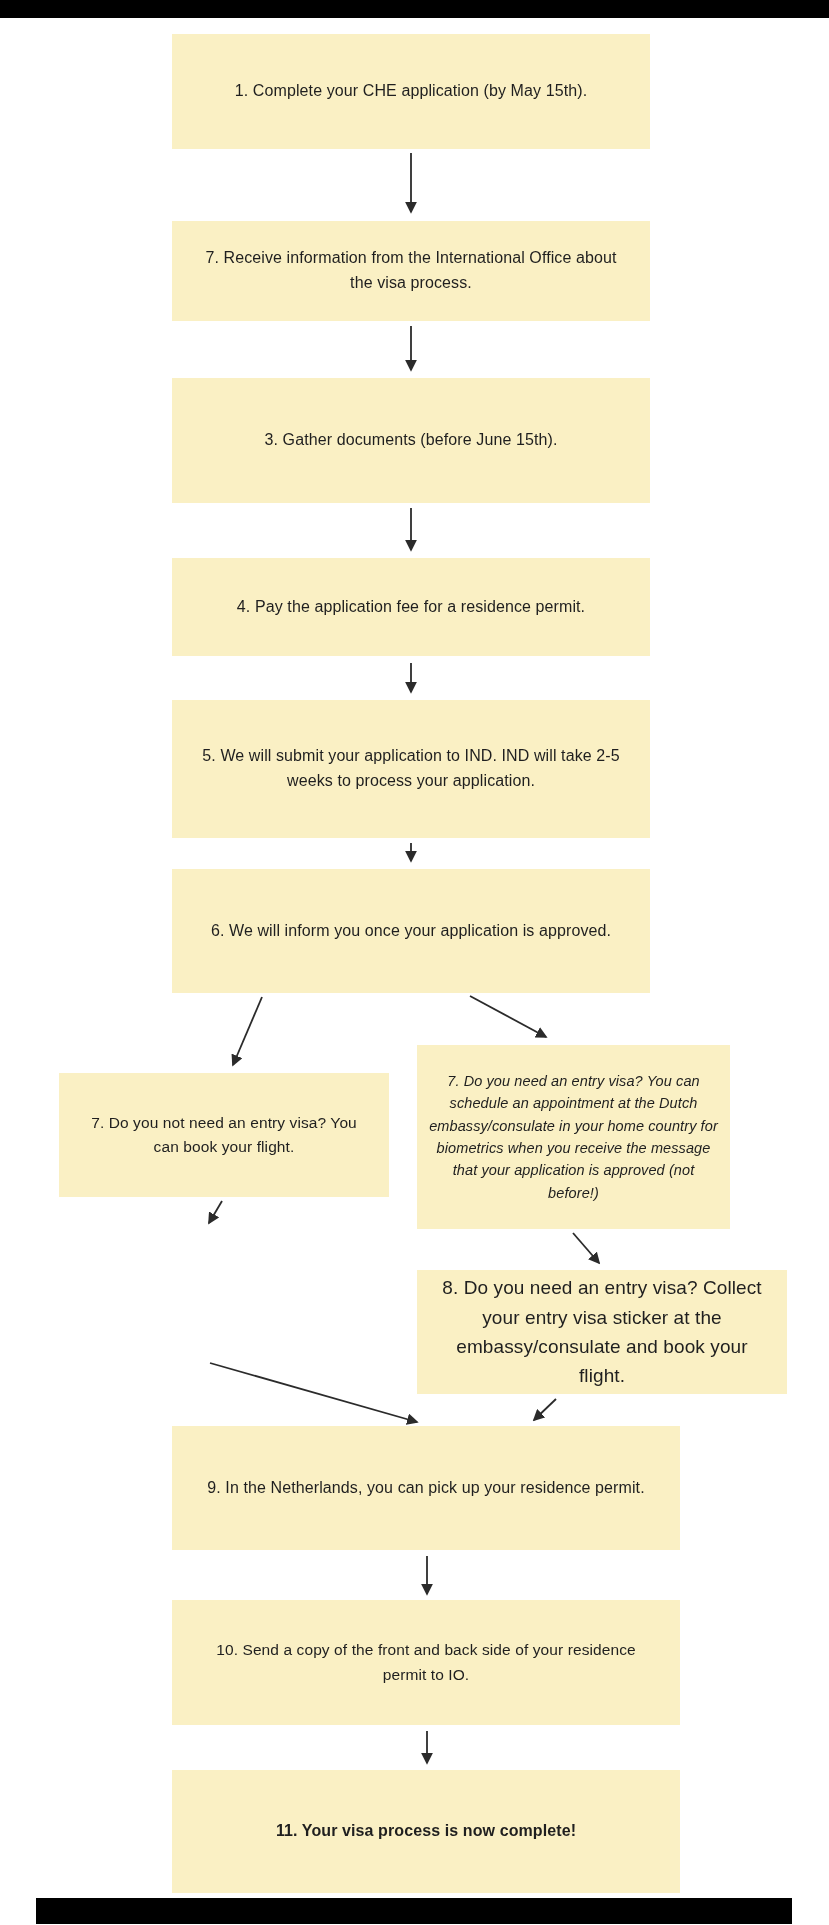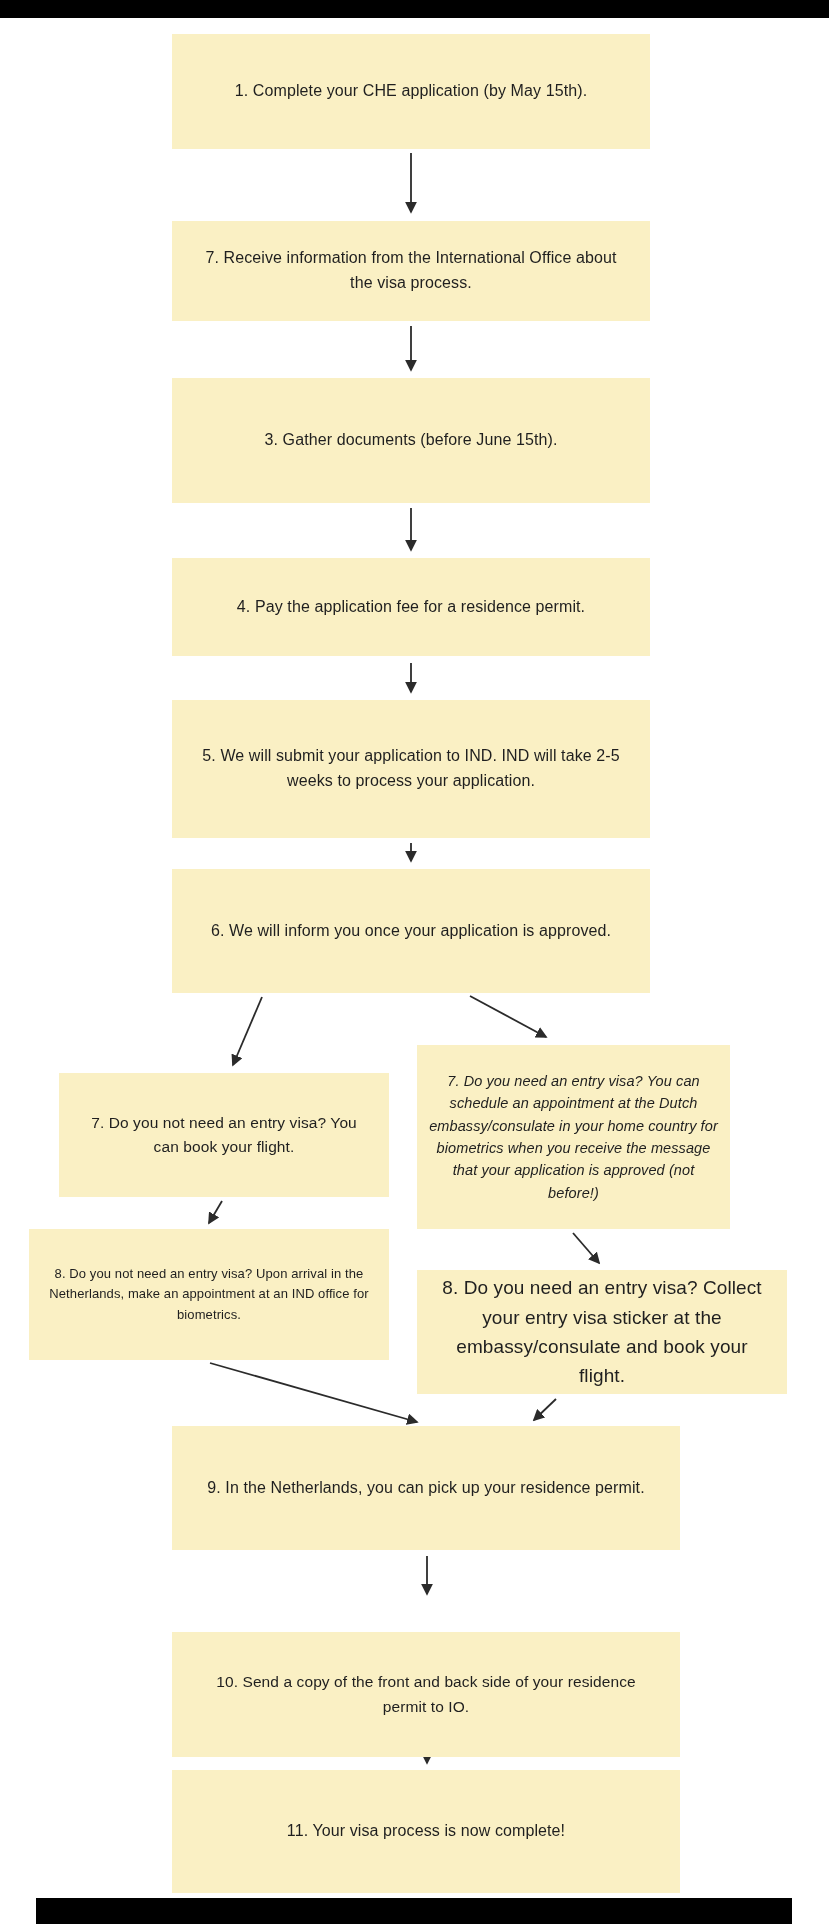--- a/index.html
+++ b/index.html
@@ -83,37 +83,34 @@
   </div>
 
   <div class="box fs16" style="left:172px;top:869px;width:478px;height:124px;">
     <span>6. We will inform you once your application is approved.</span>
   </div>
 
   <div class="box fs155" style="left:59px;top:1073px;width:330px;height:124px;justify-content:flex-end;">
     <span>7. Do you not need an entry visa? You can book your flight.</span>
   </div>
 
-  <div class="box fs13" style="left:29px;top:1229px;width:360px;height:131px;">
-    <span>8. Do you not need an entry visa? Upon arrival in the Netherlands, make an appointment at an IND office for biometrics.</span>
-  </div>
 
   <div class="box fs145" style="left:417px;top:1045px;width:313px;height:184px;">
     <span>7. Do you need an entry visa? You can schedule an appointment at the Dutch embassy/consulate in your home country for biometrics when you receive the message that your application is approved (not before!)</span>
   </div>
 
   <div class="box fs14" style="left:417px;top:1270px;width:370px;height:124px;">
     <span>8. Do you need an entry visa? Collect your entry visa sticker at the embassy/consulate and book your flight.</span>
   </div>
 
   <div class="box fs16" style="left:172px;top:1426px;width:508px;height:124px;text-align:center;">
     <span>9. In the Netherlands, you can pick up your residence permit.</span>
   </div>
 
-  <div class="box fs155" style="left:172px;top:1600px;width:508px;height:125px;margin-top:32px;">
+  <div class="box fs155" style="left:172px;top:1600px;width:508px;height:125px;">
     <span>10. Send a copy of the front and back side of your residence permit to IO.</span>
   </div>
 
-  <div class="box fs16" style="left:172px;top:1770px;width:508px;height:123px;">
+  <div class="box fs16" style="left:172px;top:1770px;width:508px;height:123px;font-weight:bold;">
     <span>11. Your visa process is now complete!</span>
   </div>
 
 </div>
 
 </body></html>

